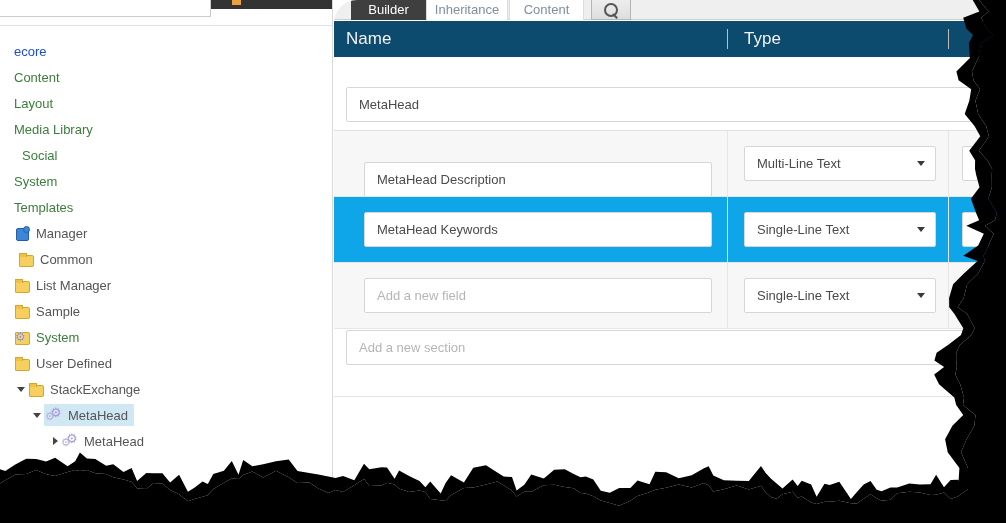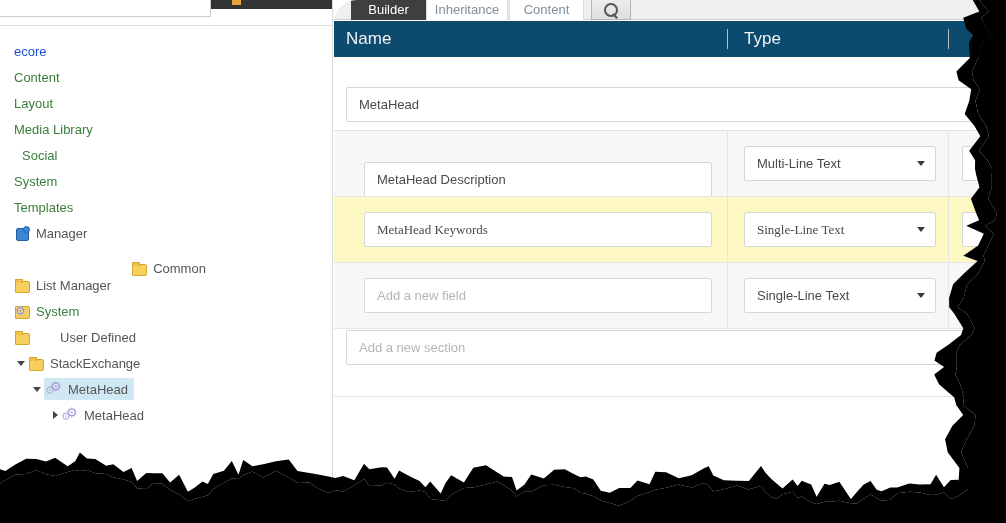--- a/index.html
+++ b/index.html
@@ -283,21 +283,21 @@
     left: 12px; top: 30px;
     width: 633px; height: 35px;
   }
 
   
   .field-row {
     position: absolute; left: 0;
     width: 672px; height: 66px;
   }
   .field-row.odd  { background: #f7f7f7; }
-  .field-row.even { background: #fef9c3; font-family: Liberation Serif, serif; }
+  .field-row.even { background: #0ea5e9; }
   .field-row .rowline {
     position: absolute; left: 0; bottom: 0;
     width: 672px; height: 1px;
     background: #e6e6e6;
   }
   .field-row .vsep {
     position: absolute; top: 0;
     width: 1px; height: 66px;
     background: #e6e6e6;
   }
@@ -420,44 +420,51 @@
             <span class="tree-label green">Templates</span>
           </span>
         </div>
         <div class="tree-row" style="padding-left: 0px;">
           <span class="tgl"></span>
           <span style="display: inline-flex; align-items: center;">
             <span class="ico ico-puzzle"></span>
             <span class="tree-label gray">Manager</span>
           </span>
         </div>
-        <div class="tree-row" style="padding-left: 4px; flex-direction: column;">
+        <div class="tree-row" style="padding-left: 4px;">
           <span class="tgl"></span>
           <span style="display: inline-flex; align-items: center;">
             <span class="ico ico-folder"></span>
             <span class="tree-label gray">Common</span>
           </span>
         </div>
         <div class="tree-row" style="padding-left: 0px;">
           <span class="tgl"></span>
           <span style="display: inline-flex; align-items: center;">
             <span class="ico ico-folder"></span>
             <span class="tree-label gray">List Manager</span>
           </span>
         </div>
         <div class="tree-row" style="padding-left: 0px;">
           <span class="tgl"></span>
           <span style="display: inline-flex; align-items: center;">
+            <span class="ico ico-folder"></span>
+            <span class="tree-label gray">Sample</span>
+          </span>
+        </div>
+        <div class="tree-row" style="padding-left: 0px;">
+          <span class="tgl"></span>
+          <span style="display: inline-flex; align-items: center;">
             <span class="ico ico-folder-gear"></span>
             <span class="tree-label green">System</span>
           </span>
         </div>
         <div class="tree-row" style="padding-left: 0px;">
           <span class="tgl"></span>
-          <span style="display: inline-flex; align-items: center; gap: 24px;">
+          <span style="display: inline-flex; align-items: center;">
             <span class="ico ico-folder"></span>
             <span class="tree-label gray">User Defined</span>
           </span>
         </div>
         <div class="tree-row" style="padding-left: 14px;">
           <span class="tgl">
             <span class="tgl-d"></span>
           </span>
           <span style="display: inline-flex; align-items: center;">
             <span class="ico ico-folder"></span>

